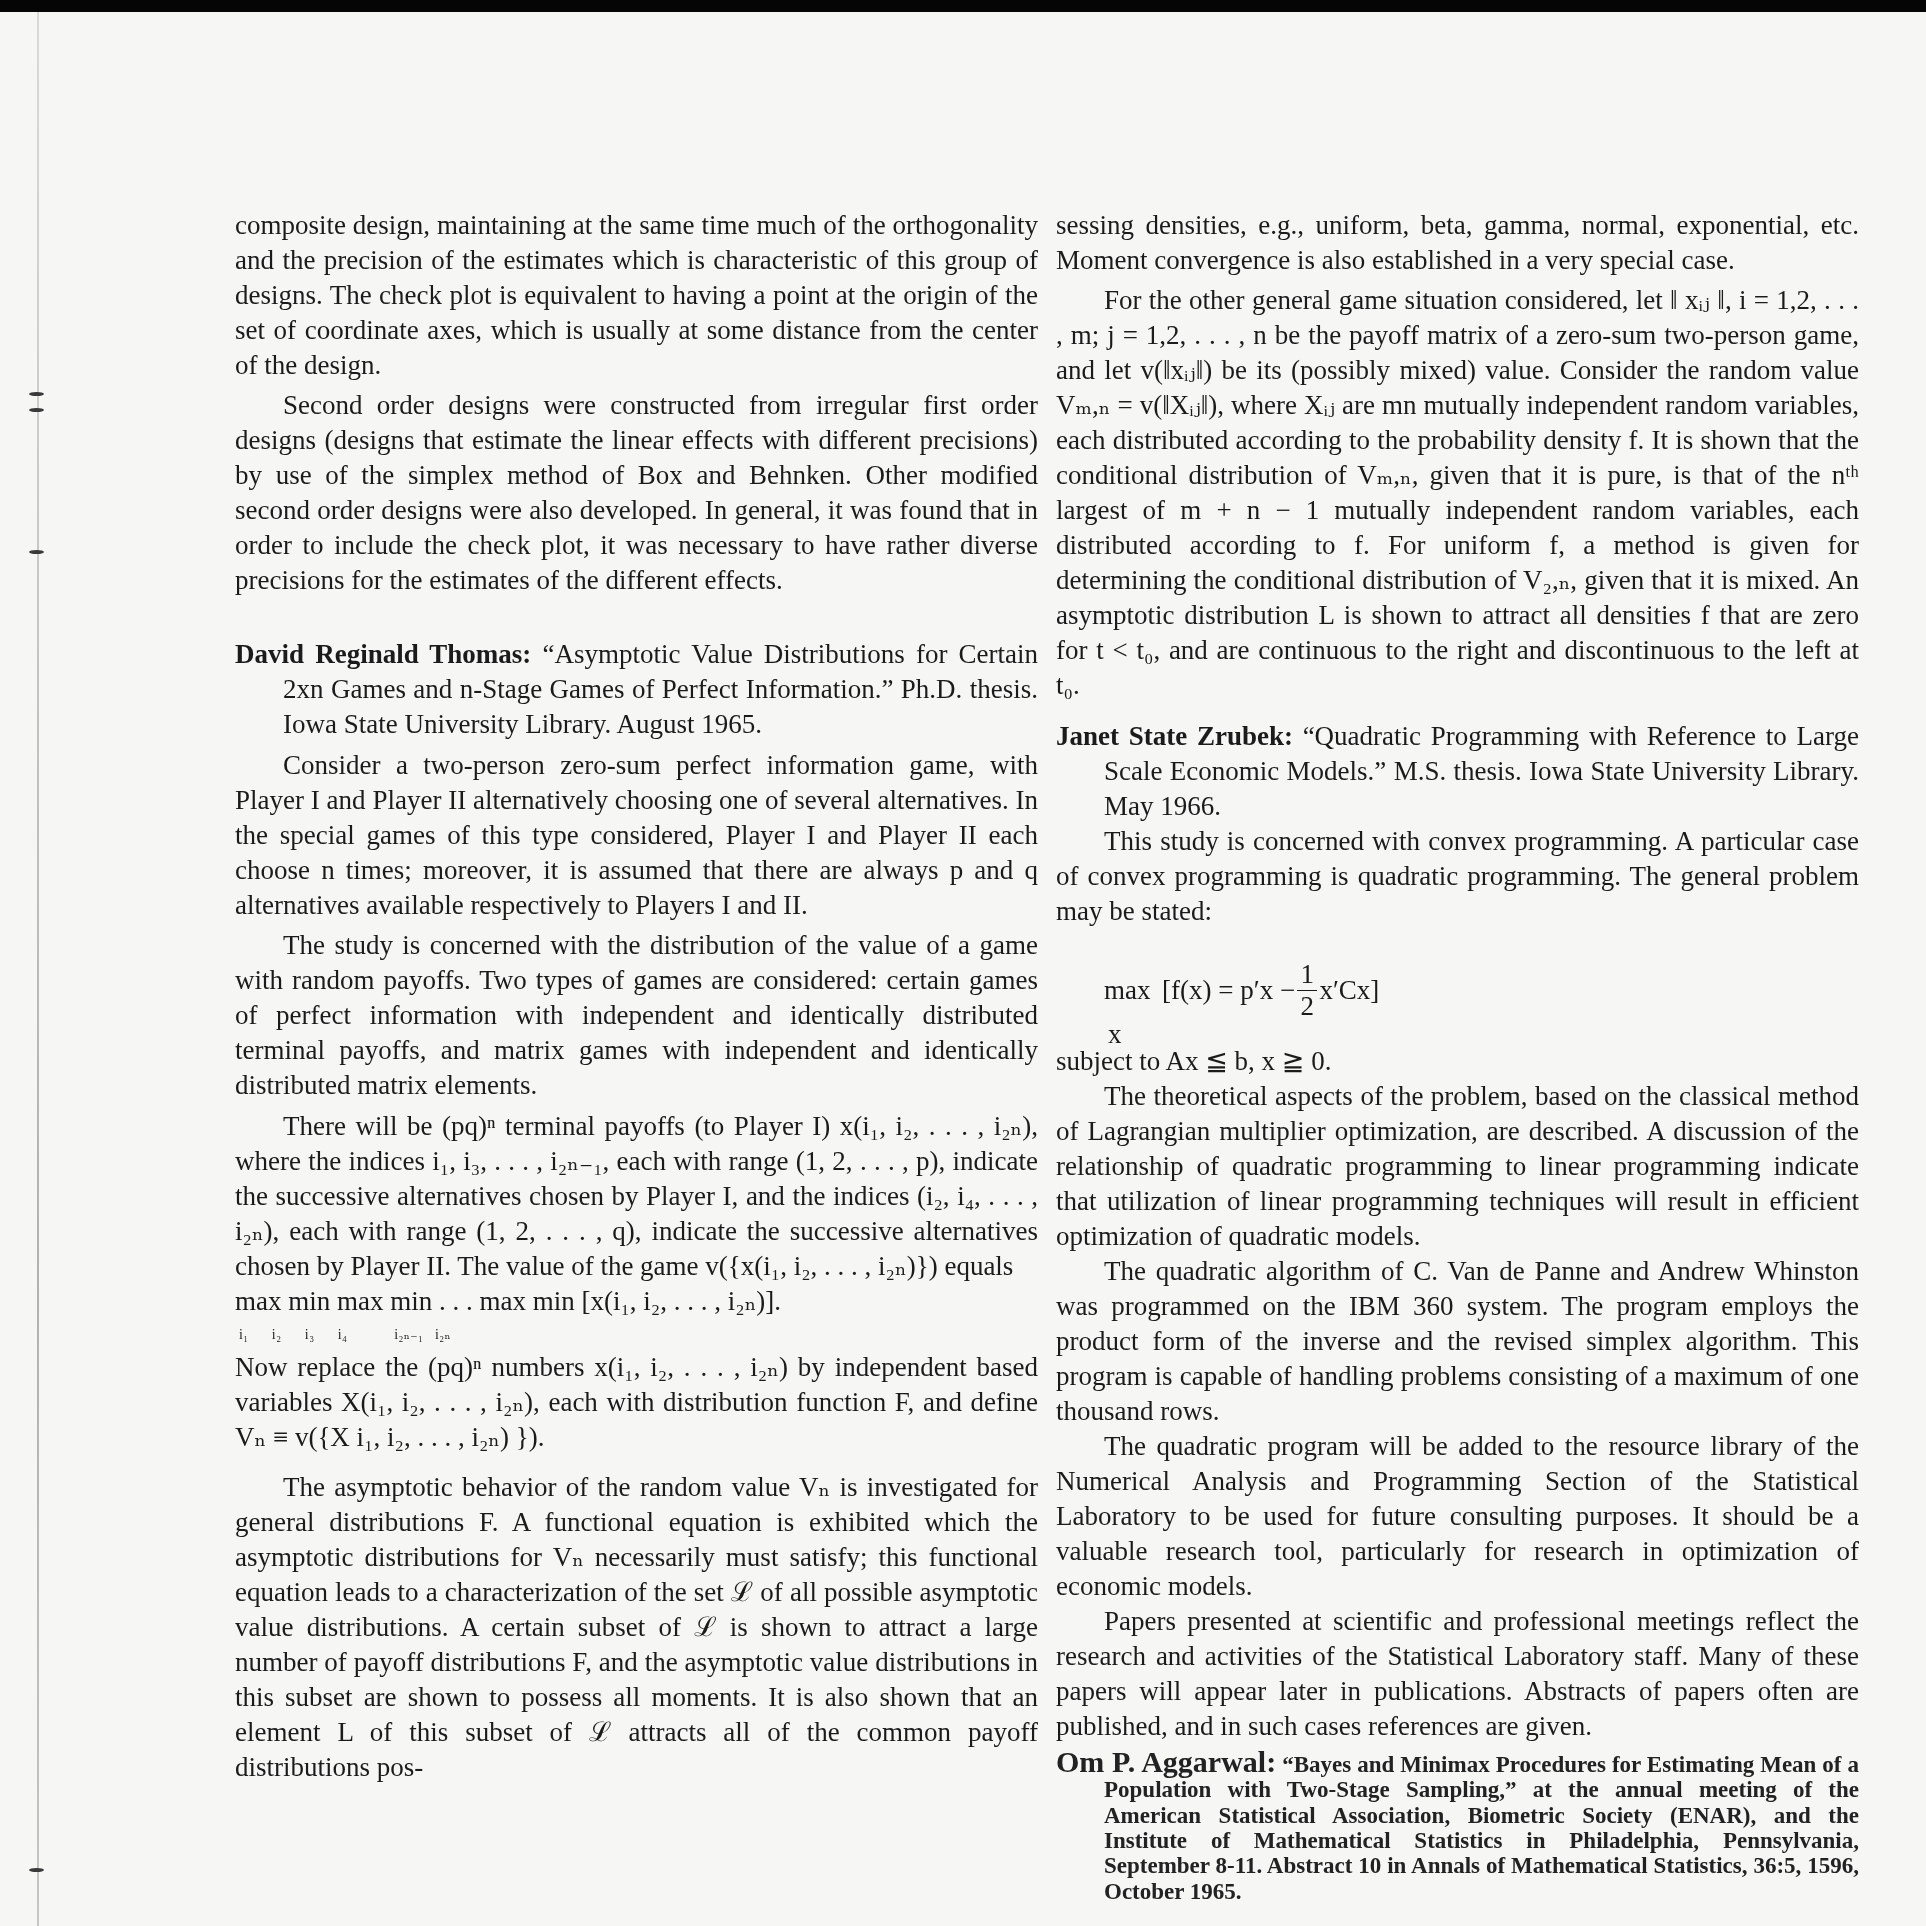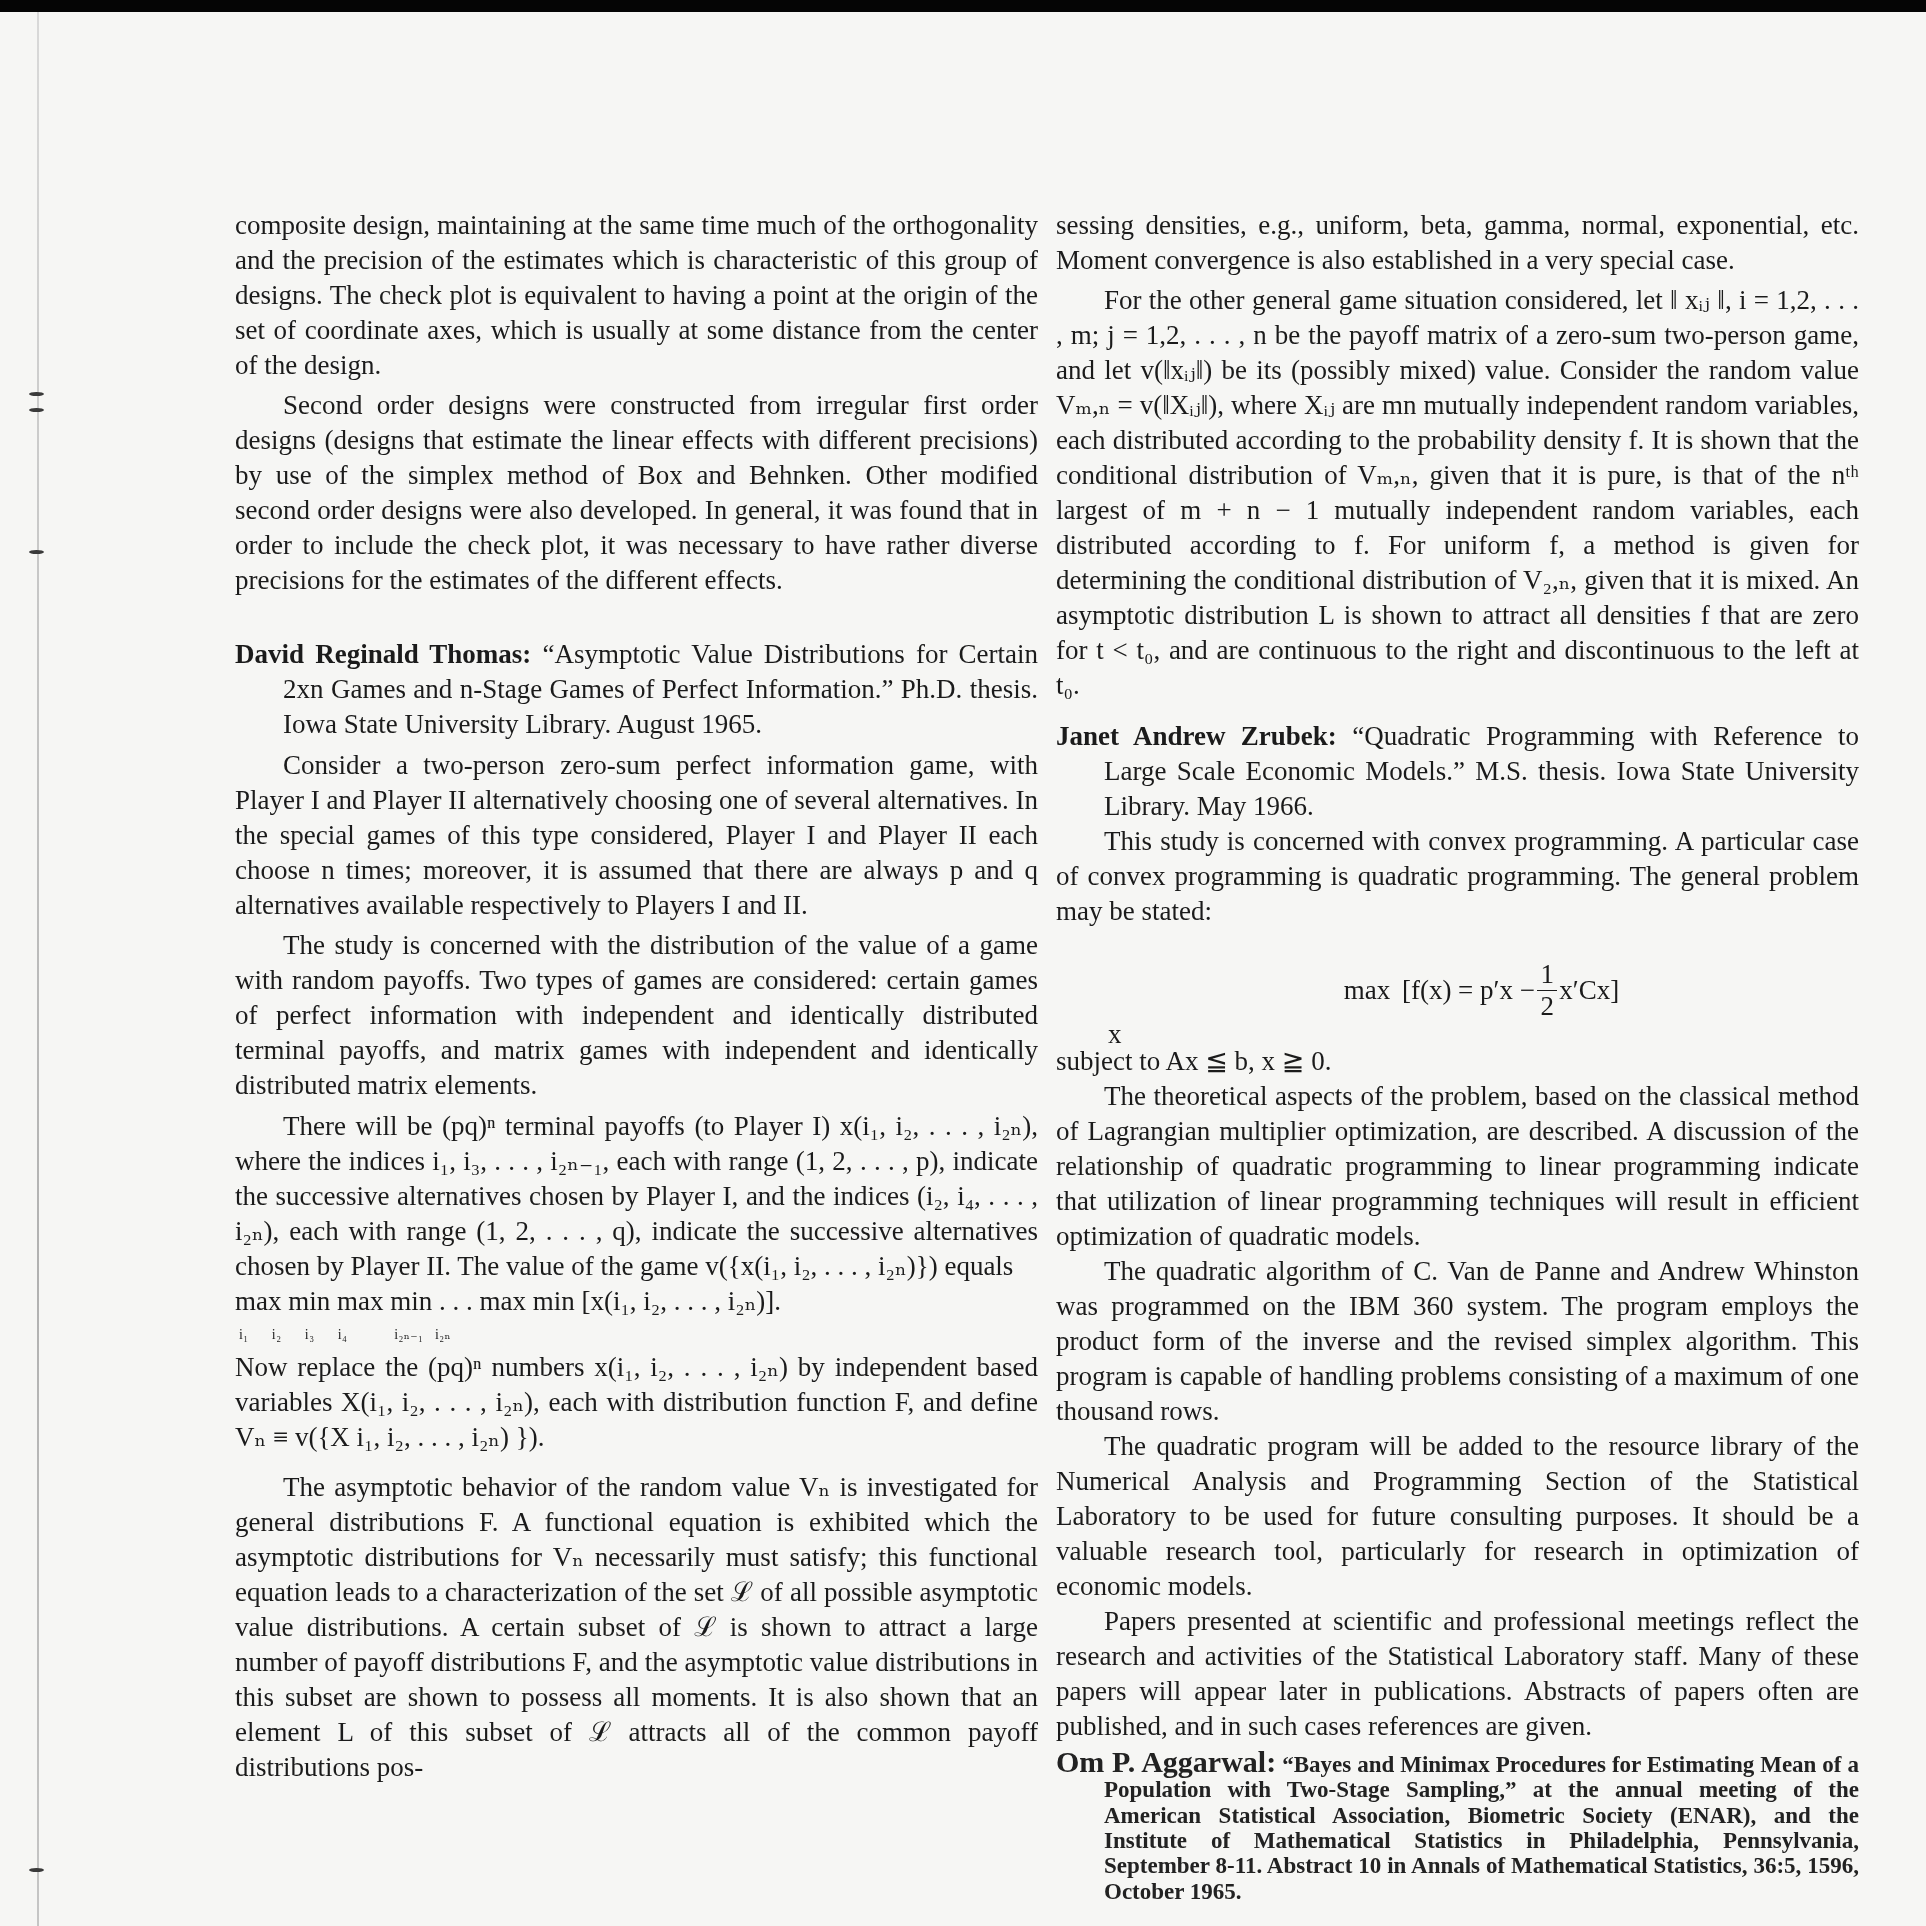--- a/index.html
+++ b/index.html
@@ -20,21 +20,21 @@
   .gap-sm { margin-top: 5.4px; }
   .gap-lg { margin-top: 39px; }
   .entry { padding-left: 48px; text-indent: -48px; }
   .entry .author { font-weight: bold; }
   .math-block { margin: 0; line-height: 35px; }
   .math-line { white-space: pre; }
   .subs { font-size: 14px; letter-spacing: 0.4px; white-space: pre; line-height: 31px; }
   .heading { font-family: "Liberation Sans", "DejaVu Sans", sans-serif; font-weight: bold; font-size: 30px; letter-spacing: -0.4px; margin-top: 58px; margin-bottom: 15.4px; }
   .small-entry { font-size: 23px; line-height: 25.4px; font-weight: bold; color: #222; padding-left: 48px; text-indent: -48px; margin-top: 4.6px; }
   .small-entry .author { font-weight: bold; font-size: 30px; }
-  .formula { display: flex; align-items: center; padding-left: 48px; margin: 11.6px 0 3.9px 0; height: 100px; position: relative; justify-content: center; }
+  .formula { display: flex; align-items: center; padding-left: 48px; margin: 11.6px 0 3.9px 0; height: 100px; position: relative; }
   .formula .max { position: relative; }
   .formula .max-sub { position: absolute; left: 52px; top: 77px; }
   .frac { display: inline-flex; flex-direction: column; align-items: center; vertical-align: middle; margin: 0 2.3px; line-height: 31px; }
   .frac .num { border-bottom: 1.5px solid #1b1b1b; padding: 0 3.1px; }
 </style>
 </head>
 <body>
 
 <div class="top-band"></div>
 <div class="binding-line"></div>
@@ -57,21 +57,21 @@
     <div class="subs"> i₁      i₂      i₃      i₄            i₂ₙ₋₁   i₂ₙ</div>
   </div>
   <p>Now replace the (pq)ⁿ numbers x(i₁, i₂, . . . , i₂ₙ) by independent based variables X(i₁, i₂, . . . , i₂ₙ), each with distribution function F, and define Vₙ ≡ v({X i₁, i₂, . . . , i₂ₙ) }).</p>
   <p class="para gap-sm" style="margin-top:15.4px">The asymptotic behavior of the random value Vₙ is investigated for general distributions F. A functional equation is exhibited which the asymptotic distributions for Vₙ necessarily must satisfy; this functional equation leads to a characterization of the set ℒ of all possible asymptotic value distributions. A certain subset of ℒ is shown to attract a large number of payoff distributions F, and the asymptotic value distributions in this subset are shown to possess all moments. It is also shown that an element L of this subset of ℒ attracts all of the common payoff distributions pos-</p>
 </div>
 
 <div class="col col-right">
   <p>sessing densities, e.g., uniform, beta, gamma, normal, exponential, etc. Moment convergence is also established in a very special case.</p>
   <p class="para gap-sm">For the other general game situation considered, let ‖ xᵢⱼ ‖, i = 1,2, . . . , m;  j = 1,2, . . . , n be the payoff matrix of a zero-sum two-person game, and let v(‖xᵢⱼ‖) be its (possibly mixed) value. Consider the random value Vₘ,ₙ = v(‖Xᵢⱼ‖), where Xᵢⱼ are mn mutually independent random variables, each distributed according to the probability density f. It is shown that the conditional distribution of Vₘ,ₙ, given that it is pure, is that of the nᵗʰ largest of m + n − 1 mutually independent random variables, each distributed according to f. For uniform f, a method is given for determining the conditional distribution of V₂,ₙ, given that it is mixed. An asymptotic distribution L is shown to attract all densities f that are zero for t &lt; t₀, and are continuous to the right and discontinuous to the left at t₀.</p>
 
-  <p class="entry" style="margin-top:15.4px"><span class="author">Janet Andrew Zrubek:</span><span> “Quadratic Programming with Reference to Large Scale Economic Models.” M.S. thesis. Iowa State University Library. May 1966.</span></p>
+  <p class="entry" style="margin-top:15.4px"><span class="author">Janet State Zrubek:</span><span> “Quadratic Programming with Reference to Large Scale Economic Models.” M.S. thesis. Iowa State University Library. May 1966.</span></p>
 
   <p class="para">This study is concerned with convex programming. A particular case of convex programming is quadratic programming. The general problem may be stated:</p>
 
   <div class="formula">
     <span class="max">max</span>
     <span class="max-sub">x</span>
     <span style="margin-left:11.6px">[f(x) = p′x −</span>
     <span class="frac">
       <span class="num">1</span>
       <span class="den">2</span>

